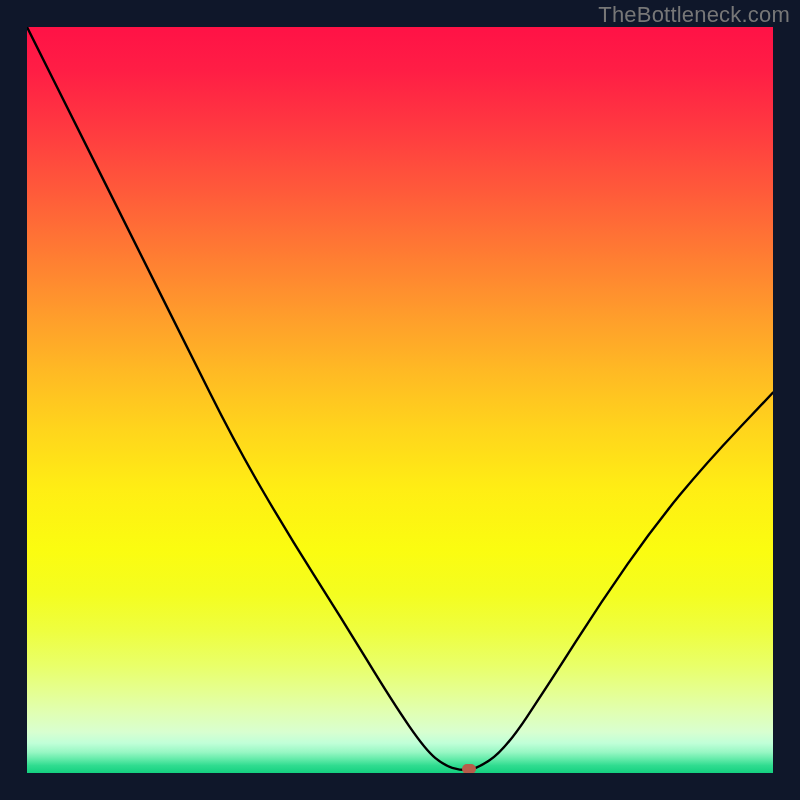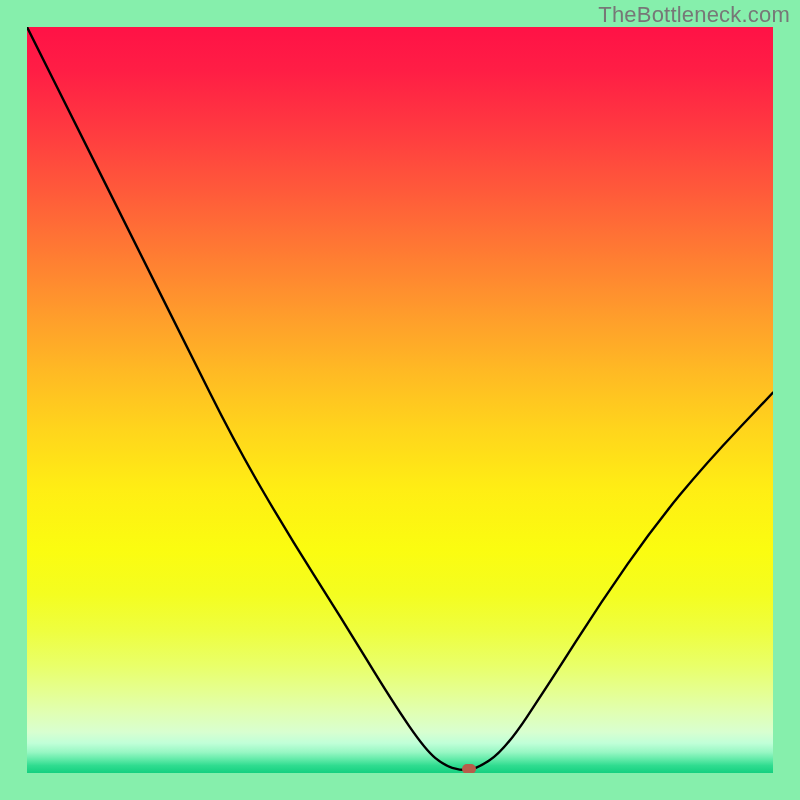--- a/index.html
+++ b/index.html
@@ -7,21 +7,21 @@
     padding: 0;
     width: 800px;
     height: 800px;
     background: #000;
     font-family: Arial, Helvetica, sans-serif;
   }
   .wrap {
     position: relative;
     width: 800px;
     height: 800px;
-    background: #86efac;
+    background: #0f172a;
   }
   .watermark {
     position: absolute;
     top: 2px;
     right: 10px;
     color: #777;
     font-size: 22px;
     font-family: Arial, sans-serif;
     letter-spacing: 0.2px;
   }

